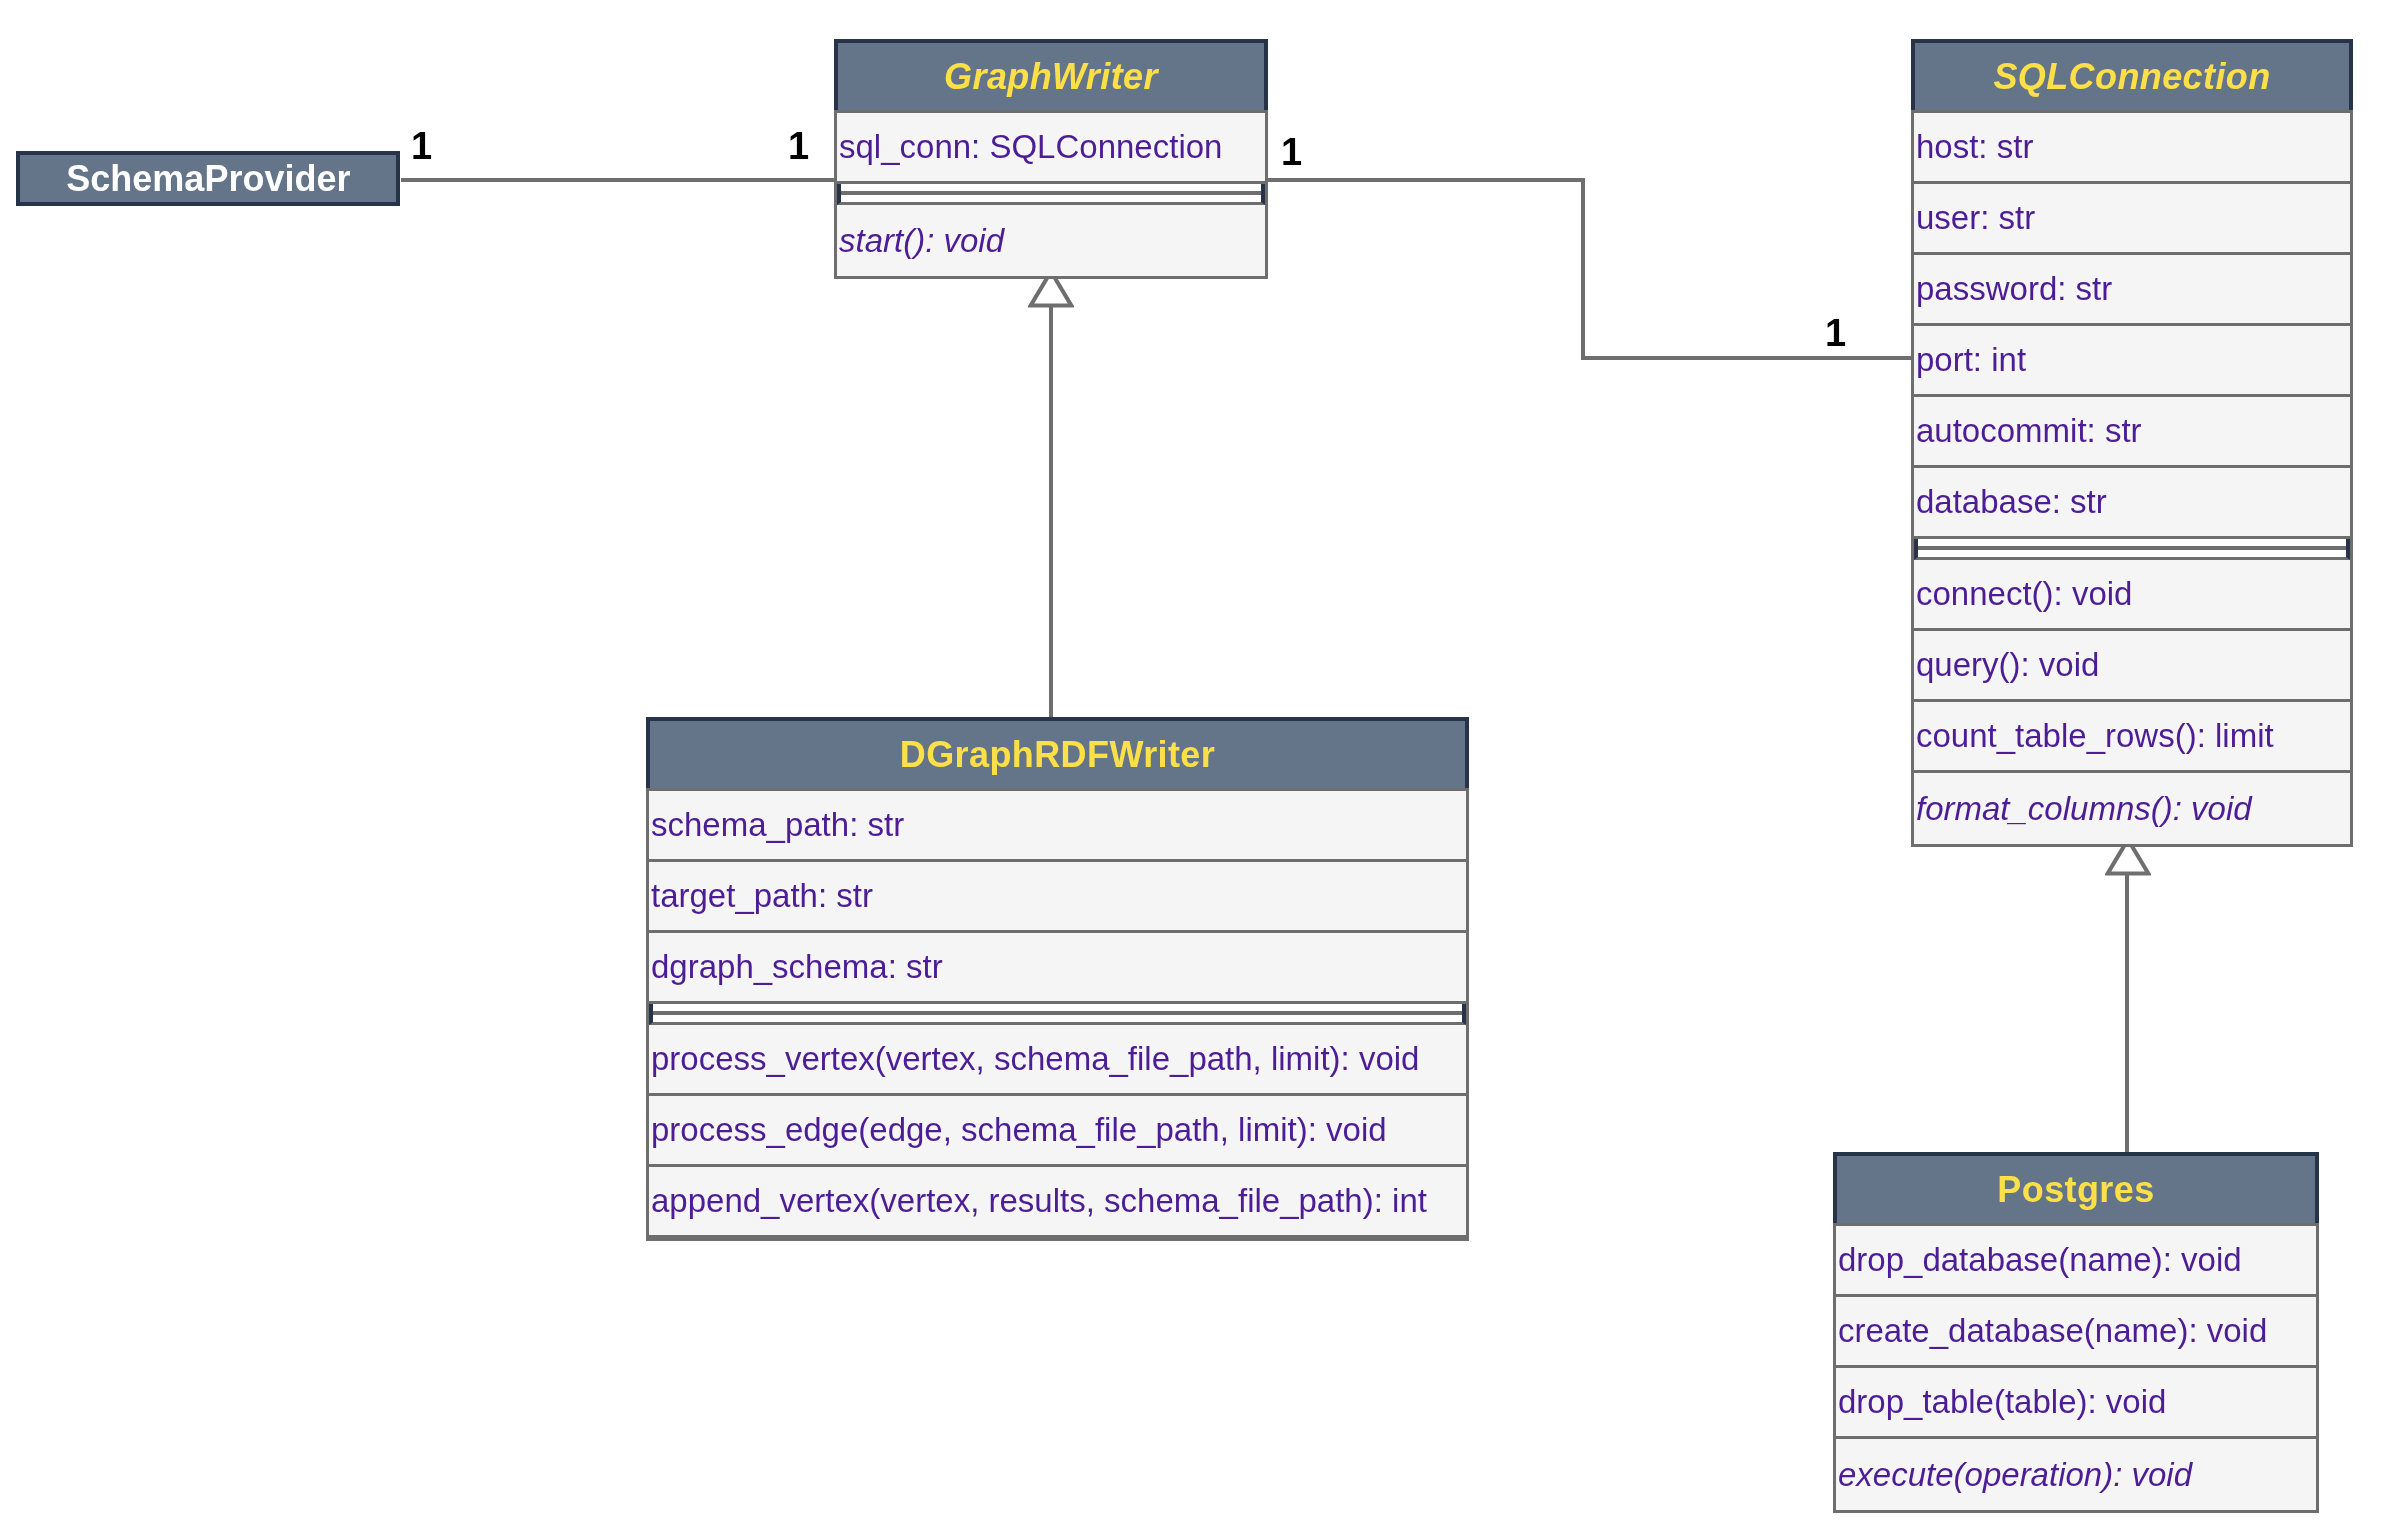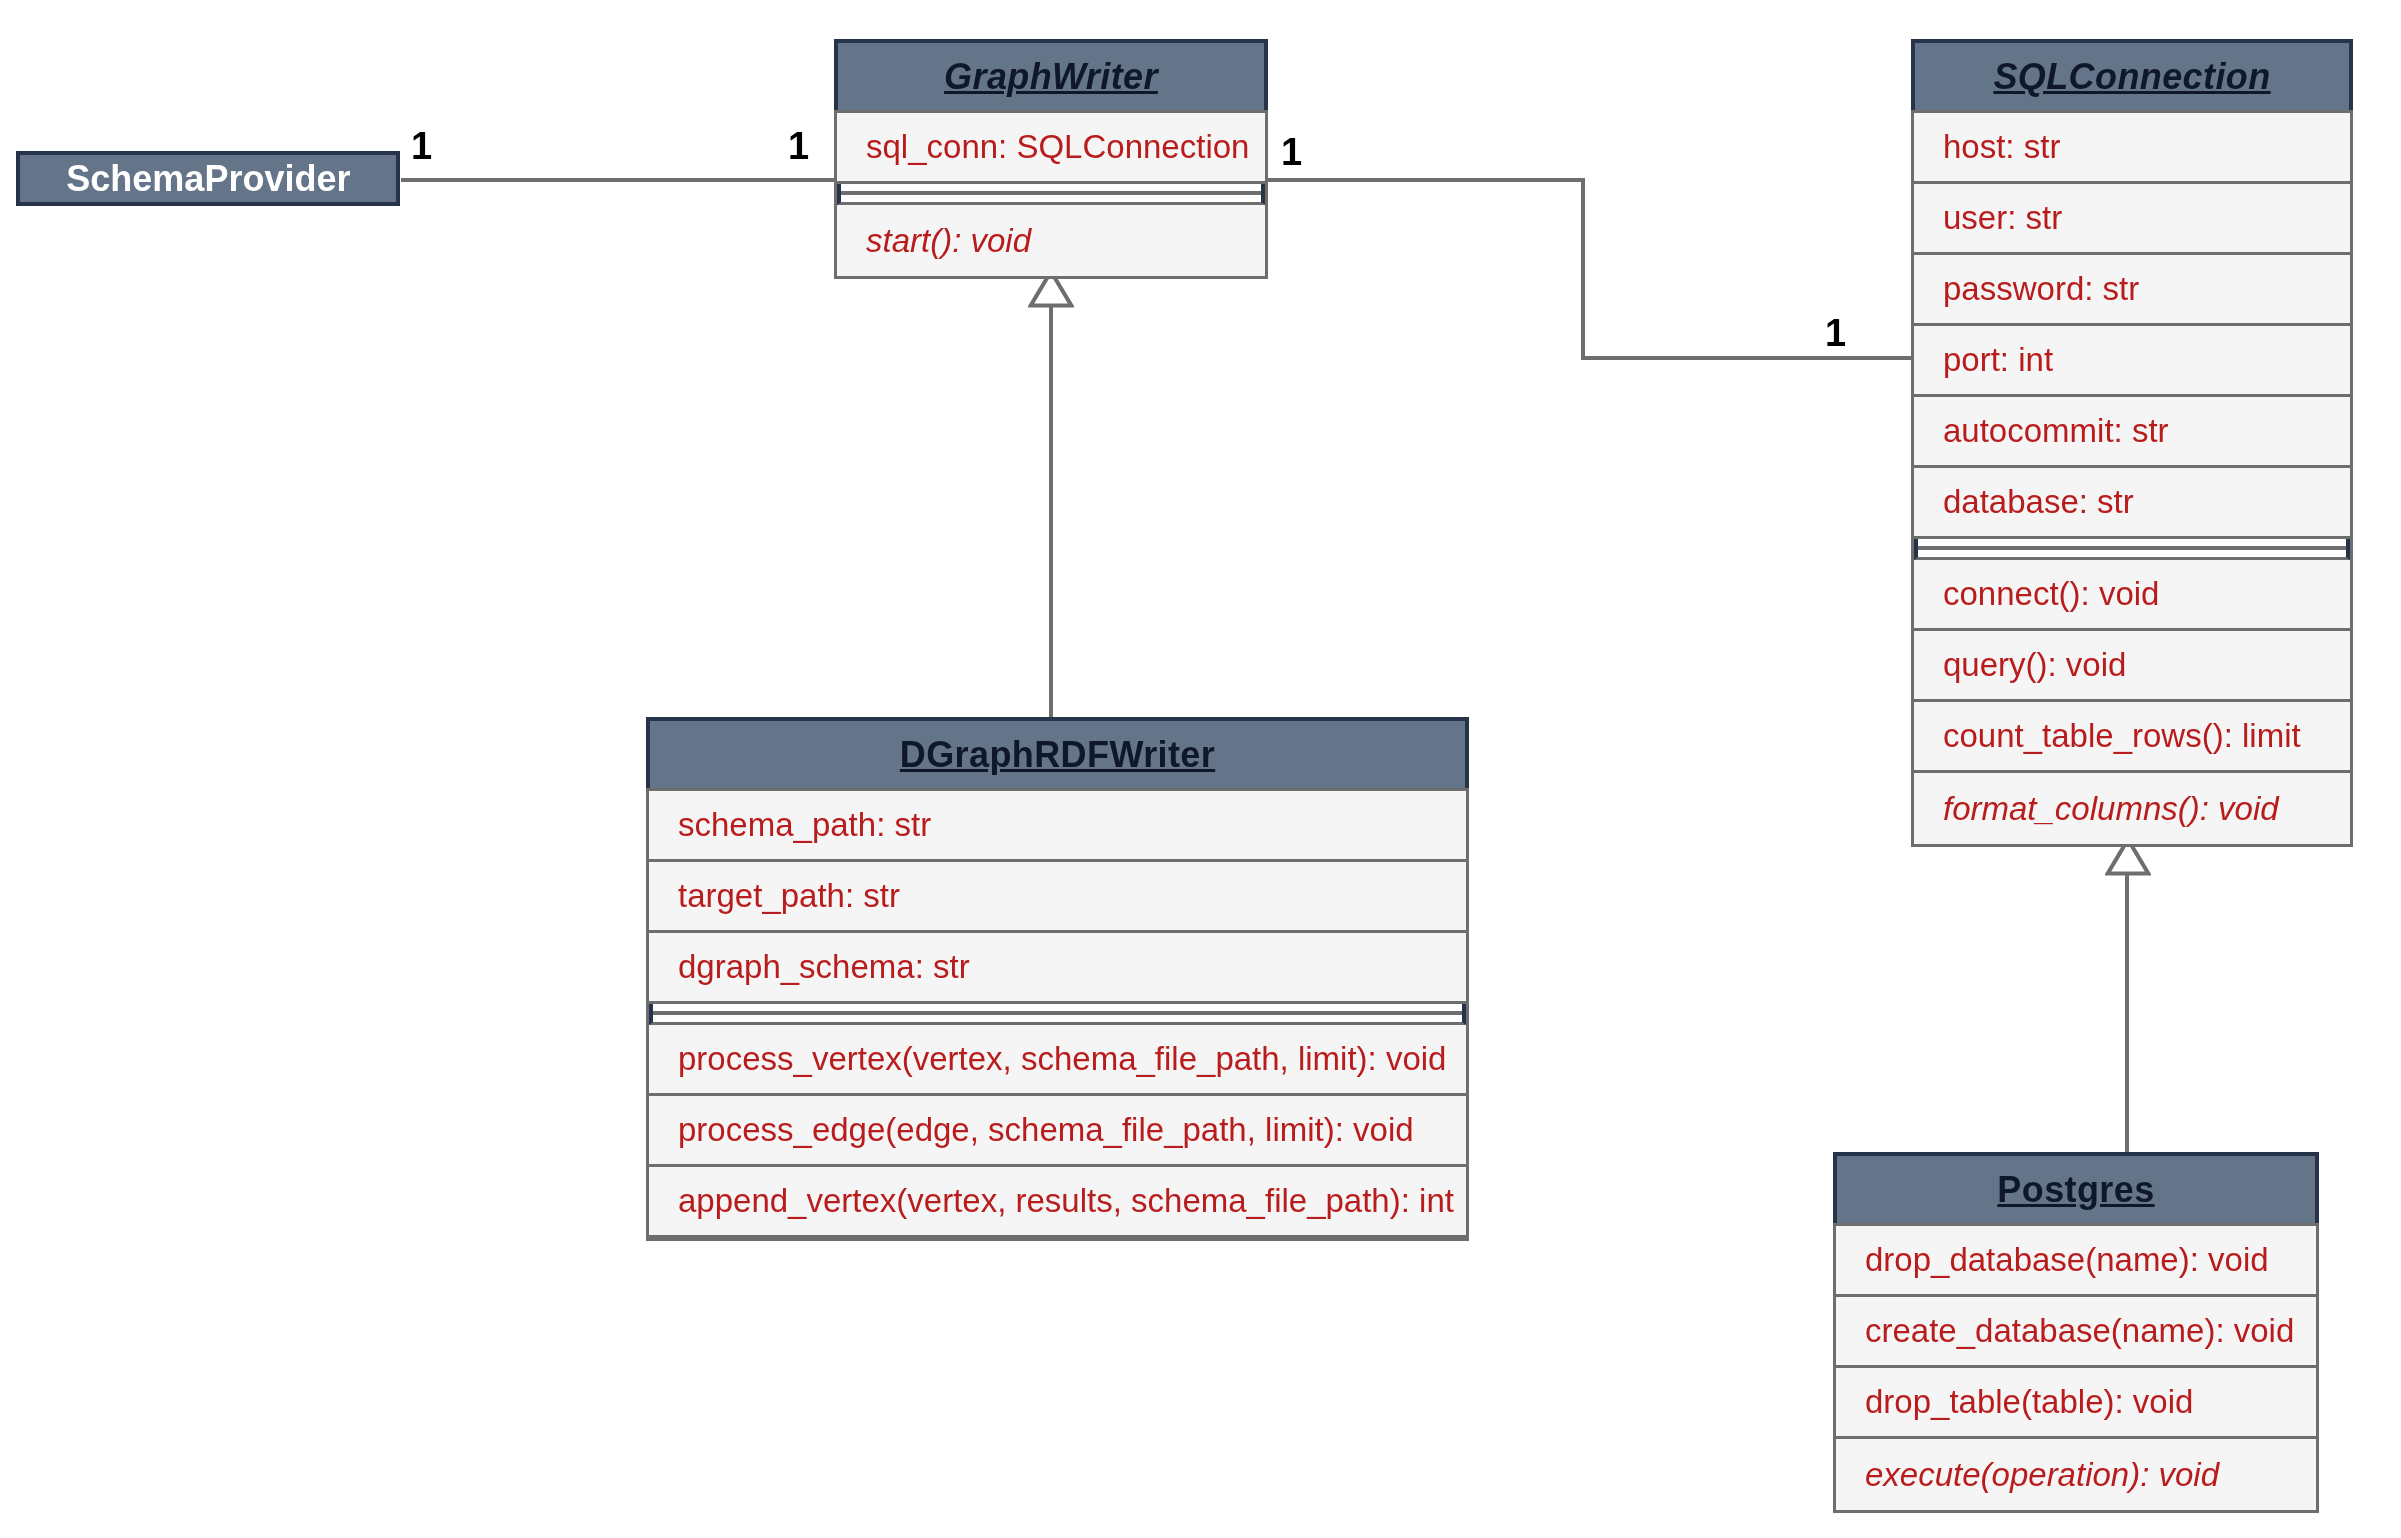--- a/index.html
+++ b/index.html
@@ -10,41 +10,40 @@
     font-family:"Liberation Sans", sans-serif;
     overflow:hidden;
   }
   
   .uml-class{position:absolute;box-sizing:border-box;}
   .uml-header{
     box-sizing:border-box;
     background:#64758a;
     border:4.1px solid #263349;
     border-bottom:none;
-    color:#0f172a;
+    color:#fde047;
     font-size:36px;font-weight:bold;
     display:flex;align-items:center;justify-content:center;
     height:71px;
     letter-spacing:0.4px;
-    text-decoration:underline;
   }
   .uml-header.abstract{font-style:italic;}
   .uml-body{
     box-sizing:border-box;
     border:3.3px solid #6e6e6e;
     border-top:3.3px solid #6e6e6e;
     background:#f5f5f5;
   }
   .uml-row{
     box-sizing:border-box;
     height:71px;
     border-bottom:3.3px solid #6e6e6e;
     display:flex;align-items:center;
-    padding-left:29px;
-    font-size:33px;color:#b91c1c;
+    padding-left:2px;
+    font-size:33px;color:#4c1d95;
     white-space:nowrap;
     background:#f5f5f5;
   }
   .uml-row.last{border-bottom:none;font-style:italic;}
   .uml-sep{
     box-sizing:border-box;
     height:21.4px;
     background:#ffffff;
     border-bottom:3.3px solid #6e6e6e;
     border-left:4.1px solid #263349;

